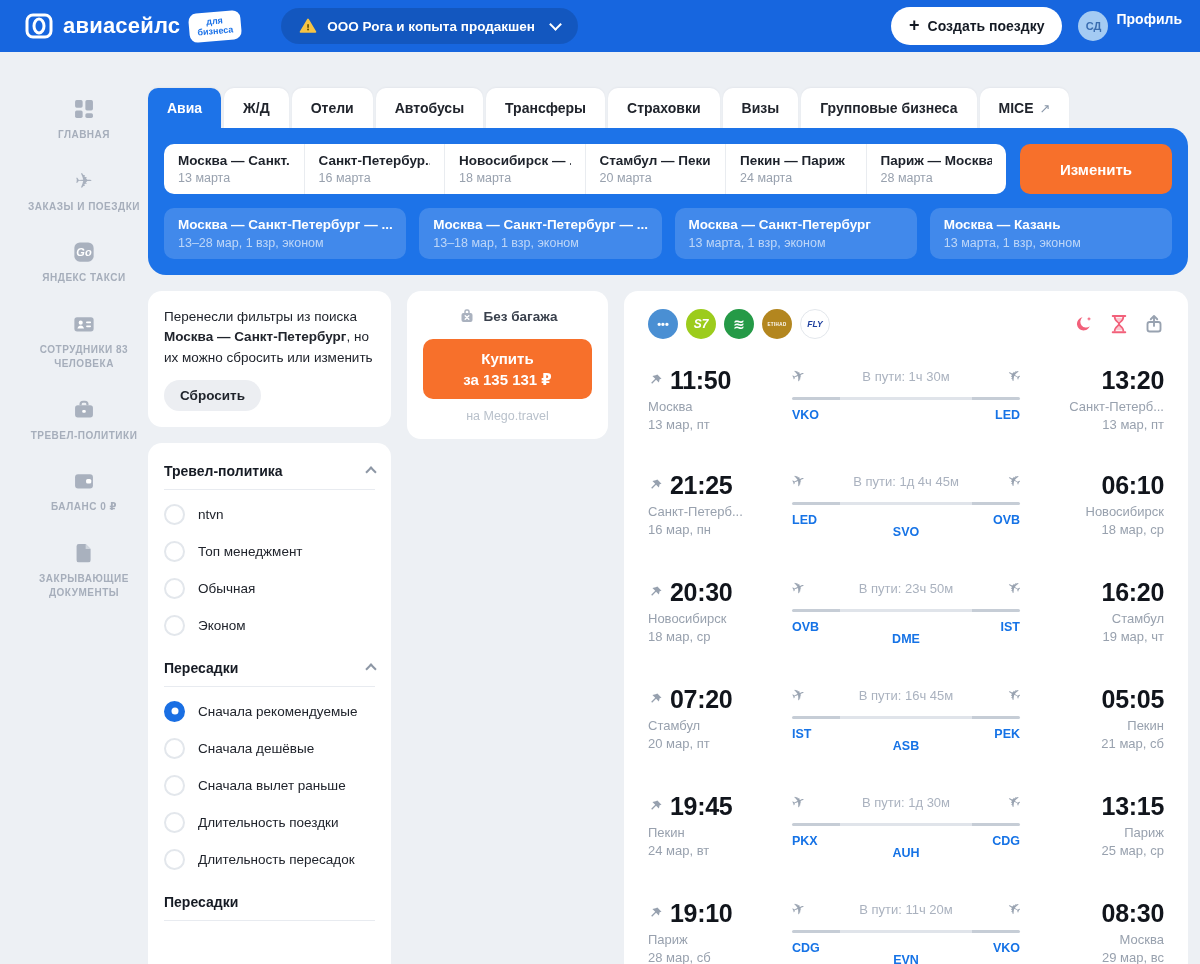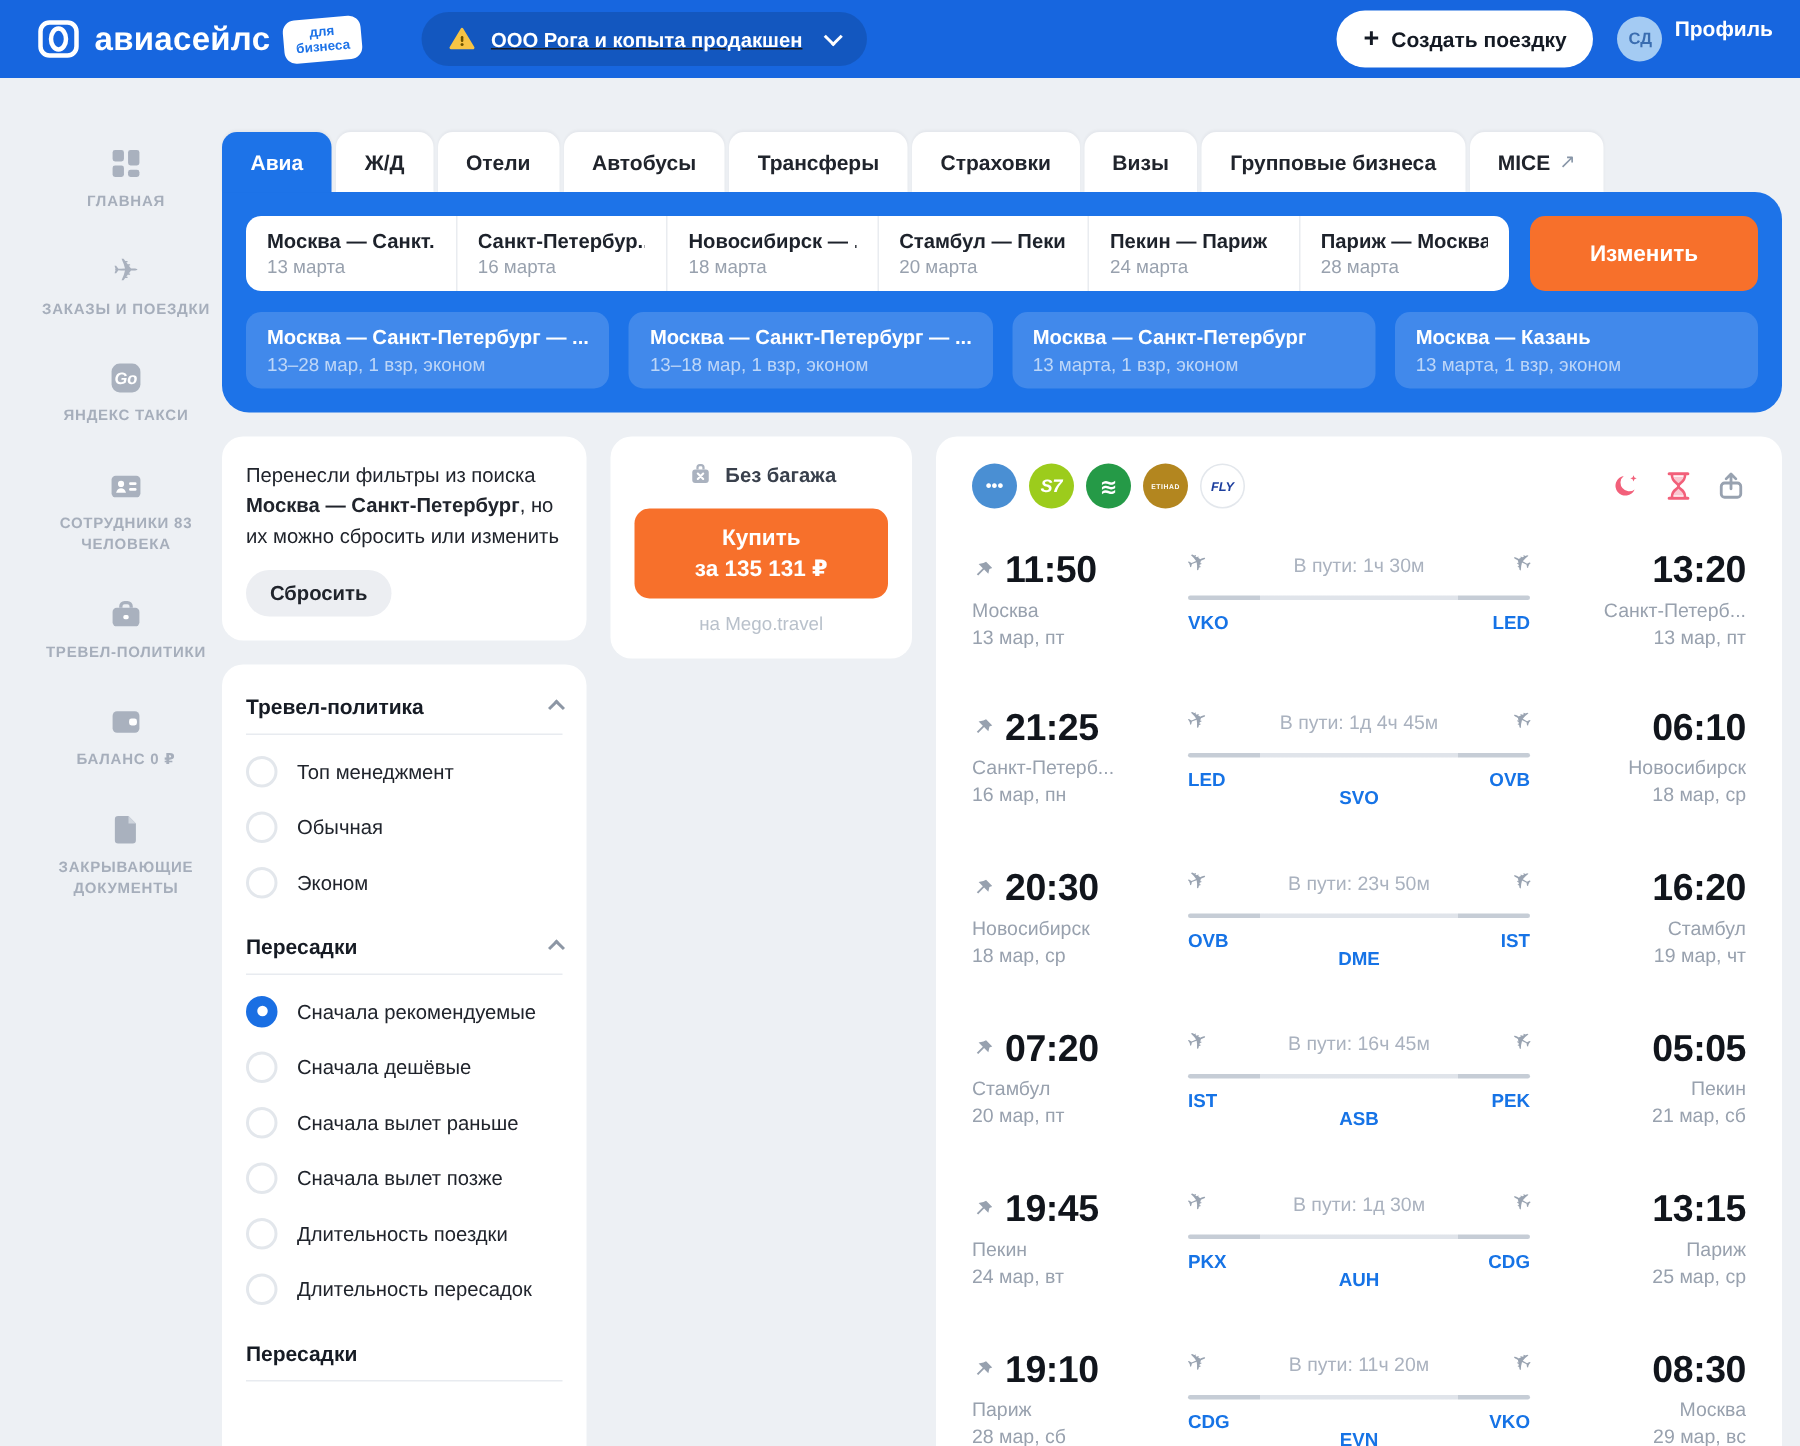--- a/index.html
+++ b/index.html
@@ -17,21 +17,21 @@
   *{margin:0;padding:0;box-sizing:border-box;}
   html,body{width:1200px;height:964px;overflow:hidden;}
   body{font-family:"Liberation Sans","DejaVu Sans",sans-serif;background:#edf0f4;position:relative;color:var(--dark);}
 
   
   .header{position:absolute;top:0;left:0;right:0;height:52px;background:var(--hdr-blue);display:flex;align-items:center;padding:0 18px 0 24px;z-index:50;}
   .logo-wrap{display:flex;align-items:center;gap:9px;}
   .logo-ticket{width:30px;height:30px;}
   .logo-text{color:#fff;font-size:22px;font-weight:700;letter-spacing:.2px;}
   .logo-badge{background:#fff;color:var(--panel-blue);font-size:9px;font-weight:800;width:52px;text-align:center;line-height:1.15;padding:4px 3px;border-radius:8px;transform:rotate(-5deg);text-transform:lowercase;}
-  .company-pill{margin-left:40px;background:rgba(0,0,0,.14);border-radius:20px;height:36px;display:flex;align-items:center;gap:10px;padding:0 18px;cursor:pointer;text-decoration:underline;}
+  .company-pill{margin-left:40px;background:rgba(0,0,0,.14);border-radius:20px;height:36px;display:flex;align-items:center;gap:10px;padding:0 18px;cursor:pointer;}
   .company-pill .wtri{width:18px;height:18px;}
   .company-name{color:#fff;font-size:13.5px;font-weight:700;}
   .chev-down{width:9px;height:9px;border-right:2px solid #fff;border-bottom:2px solid #fff;transform:rotate(45deg);margin-top:-4px;margin-left:6px;}
   .hdr-right{margin-left:auto;display:flex;align-items:center;gap:16px;}
   .create-btn{background:#fff;border:none;border-radius:19px;height:38px;padding:0 18px;display:flex;align-items:center;gap:8px;font-size:14px;font-weight:700;color:#141a24;cursor:pointer;font-family:inherit;}
   .create-btn .plus{font-size:18px;font-weight:600;margin-top:-2px;}
   .profile{display:flex;gap:8px;cursor:pointer;}
   .avatar{width:30px;height:30px;border-radius:50%;background:#a4cbf3;color:#3a6db0;font-size:11px;font-weight:800;display:flex;align-items:center;justify-content:center;}
   .profile-label{color:#fff;font-size:14px;font-weight:700;}
 
@@ -324,20 +324,24 @@
 
       <div class="card filters">
         <div class="fsec-head">
           <span class="fsec-title">Тревел-политика</span>
           <span class="chev-up"></span>
         </div>
         <div class="fdiv"></div>
         <div>
             <div class="fopt">
             <span class="ccirc"></span>
+            <span>ntvn</span>
+          </div>
+            <div class="fopt">
+            <span class="ccirc"></span>
             <span>Топ менеджмент</span>
           </div>
             <div class="fopt">
             <span class="ccirc"></span>
             <span>Обычная</span>
           </div>
             <div class="fopt">
             <span class="ccirc"></span>
             <span>Эконом</span>
           </div>
@@ -354,24 +358,20 @@
             <span class="radio on"></span>
             <span>Сначала рекомендуемые</span>
           </div>
             <div class="fopt">
             <span class="radio"></span>
             <span>Сначала дешёвые</span>
           </div>
             <div class="fopt">
             <span class="radio"></span>
             <span>Сначала вылет раньше</span>
-          </div>
-            <div class="fopt">
-            <span class="radio"></span>
-            <span>Сначала вылет позже</span>
           </div>
             <div class="fopt">
             <span class="radio"></span>
             <span>Длительность поездки</span>
           </div>
             <div class="fopt">
             <span class="radio"></span>
             <span>Длительность пересадок</span>
           </div>
           </div>

